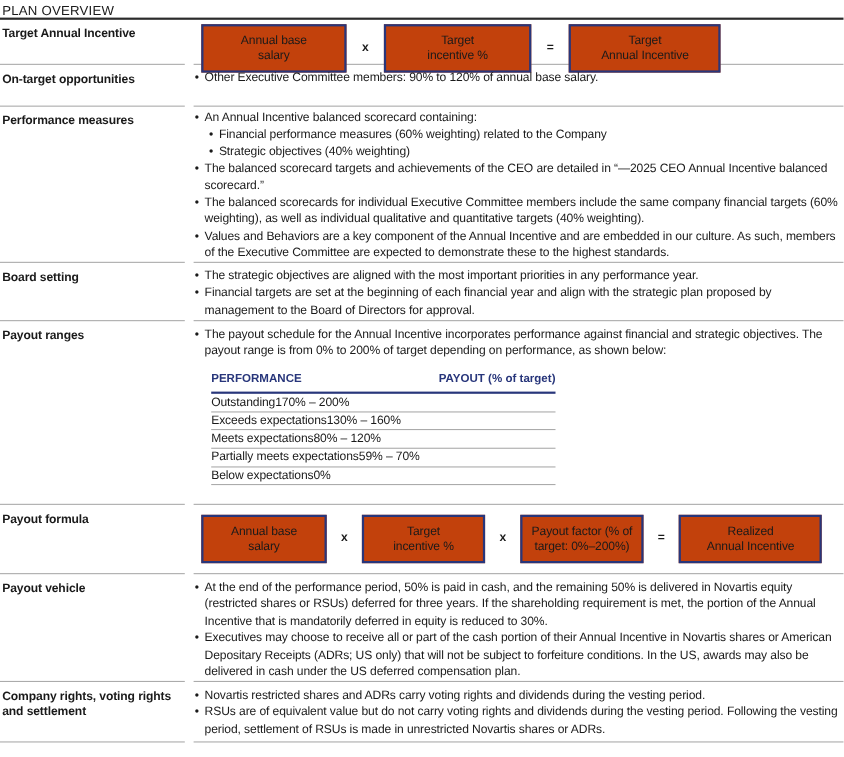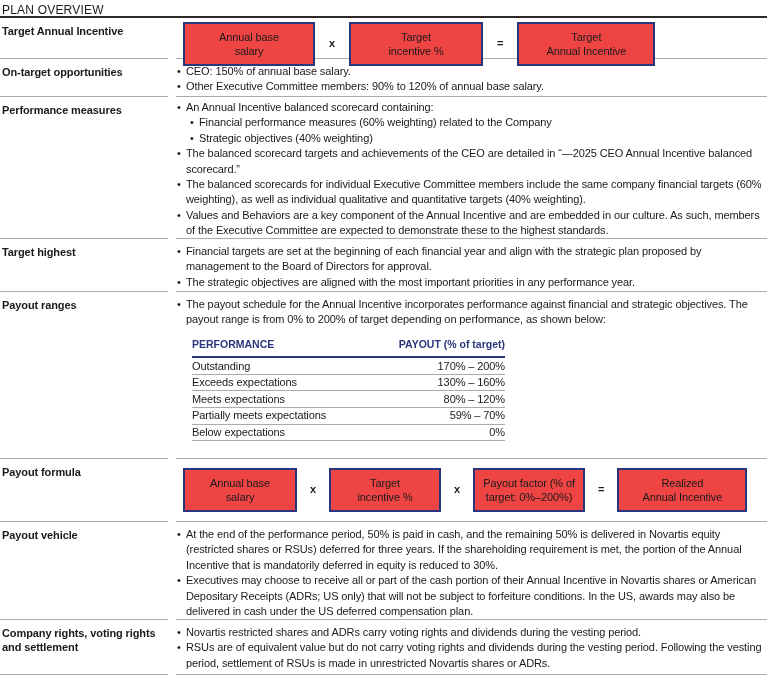--- a/index.html
+++ b/index.html
@@ -20,34 +20,34 @@
     padding-top:5px;line-height:15.4px;
   }
   .b{position:relative;padding-left:10px;}
   .b::before{content:"\2022";position:absolute;left:1px;}
   .b.sub{margin-left:13px;}
   
   .frow{display:flex;align-items:center;margin-left:7px;}
   .fbox{
     flex:none;height:44px;box-sizing:border-box;border:2px solid #28367b;
     display:flex;flex-direction:column;justify-content:center;text-align:center;
-    line-height:14px;background:#ef4444;
+    line-height:14px;background:#c2410c;
   }
   .w132{width:132px}.w134{width:134px}.w138{width:138px}
   .w114{width:114px}.w112{width:112px}.w130{width:130px}
   .op{font-weight:bold;margin:0 13px;}
   .op.wide{margin:0 14px;}
   
   .ptable{width:313px;margin:9px 0 0 16px;}
   .pt-head{
     display:flex;justify-content:space-between;color:#28367b;font-weight:bold;
     font-size:10.5px;letter-spacing:0;padding-bottom:4px;border-bottom:2px solid #28367b;
   }
   .pt-row{
-    display:flex;justify-content:space-between;align-items:center;
+    display:flex;align-items:center;
     border-bottom:1px solid #ababab;height:16.6px;box-sizing:border-box;line-height:13px;
   }
   
   .r1{height:41px}.r2{height:38px}.r3{height:142px}.r4{height:53px}
   .r5{height:167px}.r6{height:63px}.r7{height:98px}.r8{height:55px}
   .r1 .cnt{padding-top:4px}.r3 .cnt{padding-top:3px}.r6 .cnt{padding-top:9px}
 </style>
 </head>
 <body>
 
@@ -73,42 +73,41 @@
         <span>Target</span>
         <span>Annual Incentive</span>
       </div>
     </div>
   </div>
 </div>
 
 <div class="row r2">
   <div class="lbl">On-target opportunities</div>
   <div class="cnt">
-    <div class="b">CEO: 150% of annual base salary.</div>
     <div class="b">Other Executive Committee members: 90% to 120% of annual base salary.</div>
   </div>
 </div>
 
 <div class="row r3">
   <div class="lbl">Performance measures</div>
   <div class="cnt">
     <div class="b">An Annual Incentive balanced scorecard containing:</div>
     <div class="b sub">Financial performance measures (60% weighting) related to the Company</div>
     <div class="b sub">Strategic objectives (40% weighting)</div>
     <div class="b">The balanced scorecard targets and achievements of the CEO are detailed in “—2025 CEO Annual Incentive balanced scorecard.”</div>
     <div class="b">The balanced scorecards for individual Executive Committee members include the same company financial targets (60% weighting), as well as individual qualitative and quantitative targets (40% weighting).</div>
     <div class="b">Values and Behaviors are a key component of the Annual Incentive and are embedded in our culture. As such, members of the Executive Committee are expected to demonstrate these to the highest standards.</div>
   </div>
 </div>
 
 <div class="row r4">
-  <div class="lbl">Target highest</div>
+  <div class="lbl">Board setting</div>
   <div class="cnt">
+    <div class="b">The strategic objectives are aligned with the most important priorities in any performance year.</div>
     <div class="b">Financial targets are set at the beginning of each financial year and align with the strategic plan proposed by management to the Board of Directors for approval.</div>
-    <div class="b">The strategic objectives are aligned with the most important priorities in any performance year.</div>
   </div>
 </div>
 
 <div class="row r5">
   <div class="lbl">Payout ranges</div>
   <div class="cnt">
     <div class="b">The payout schedule for the Annual Incentive incorporates performance against financial and strategic objectives. The payout range is from 0% to 200% of target depending on performance, as shown below:</div>
     <div class="ptable">
       <div class="pt-head">
         <span>PERFORMANCE</span>

